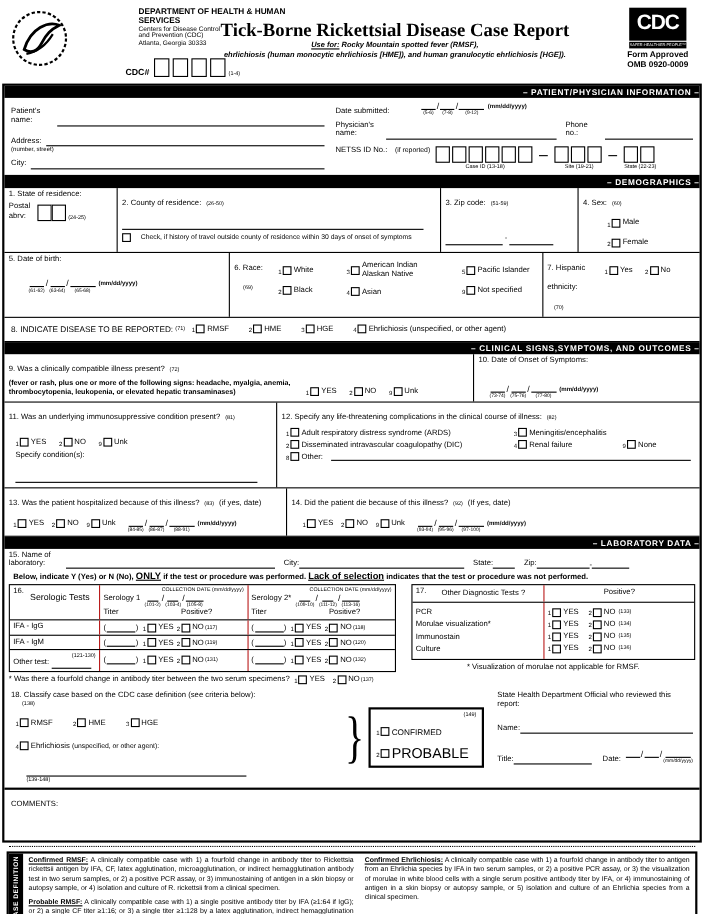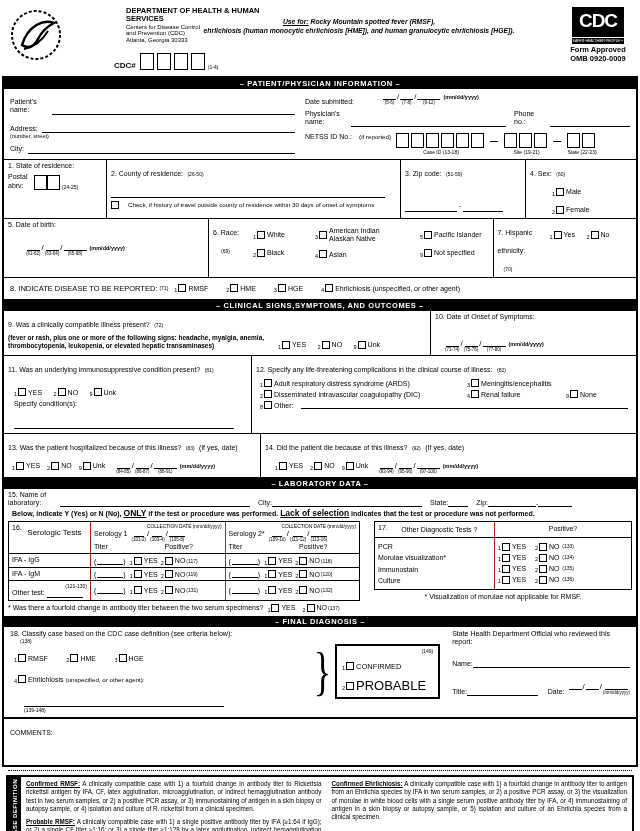--- a/index.html
+++ b/index.html
@@ -20,21 +20,21 @@
   .cdcnum{position:absolute;left:48px;top:48px;display:flex;align-items:flex-end}
   .cdcnum .lbl{font-size:8px;font-weight:bold;margin-right:4px}
   .sq{display:inline-block;width:14px;height:17px;border:1px solid #000;background:#fff;margin-right:3px}
   .sup{font-size:5px;vertical-align:top}
   .hdr-right{flex:0 0 72px;text-align:center}
   .cdclogo{width:52px;height:30px;background:#000;color:#fff;font-weight:bold;font-size:19px;line-height:28px;text-align:center;margin:2px auto 0;font-family:"Liberation Sans",sans-serif;letter-spacing:-1px}
   .cdctag{font-size:3.5px;background:#000;color:#fff;width:52px;margin:1px auto 2px;padding:1px 0}
   .approved{font-size:7.5px;font-weight:bold;line-height:1.15}
   
   .form-main{border:2px solid #000;margin:0 2px}
-  .bar{background:#000;color:#fff;text-align:center;font-weight:bold;font-size:7.5px;padding:1px 0;letter-spacing:.6px}
+  .bar{background:#000;color:#fff;text-align:right;font-weight:bold;font-size:7.5px;padding:1px 0;letter-spacing:.6px}
   .row{display:flex;border-bottom:1.5px solid #000}
   .row:last-child{border-bottom:none}
   .cell{border-right:1.5px solid #000;padding:2px 4px}
   .cell:last-child{border-right:none}
   .q{font-size:7px;font-weight:normal;line-height:1.2}
   .small{font-size:6.2px}
   .code{font-size:5px}
   
   .ln{display:inline-block;border-bottom:1px solid #000;height:8px;vertical-align:bottom}
   .grow{flex:1}
@@ -99,20 +99,21 @@
       </svg>
     </div>
     <div class="hdr-mid">
       <div class="dept">
         <b>DEPARTMENT OF HEALTH &amp; HUMAN SERVICES</b>
         <span>Centers for Disease Control</span>
         <span>and Prevention (CDC)</span>
         <span>Atlanta, Georgia 30333</span>
       </div>
       <div class="title-wrap">
+        <div class="title">Tick-Borne Rickettsial Disease Case Report</div>
         <div class="usefor">
           <span class="uf-label">Use for:</span>
           <span>Rocky Mountain spotted fever (RMSF),</span><br>
           <span>ehrlichiosis (human monocytic ehrlichiosis [HME]), and human granulocytic ehrlichiosis [HGE]).</span>
         </div>
       </div>
       <div class="cdcnum">
         <span class="lbl">CDC#</span>
         <span class="sq"></span>
         <span class="sq"></span>
@@ -206,20 +207,21 @@
             <span class="nrow">
                 <i class="nsq"></i>
                 <i class="nsq"></i>
               </span>
             <span class="nlab">State (22-23)</span>
           </span>
         </div>
       </div>
     </div>
 
+    <div class="bar">– DEMOGRAPHICS –</div>
 
     <div class="row">
       <div class="cell" style="flex:0 0 103px">
         <div class="q">1. State of residence:</div>
         <div style="display:flex;align-items:flex-end;margin-top:3px">
           <span class="q" style="font-weight:normal;width:26px">Postal abrv:</span>
           <span class="nsq" style="margin-right:0"></span>
             <span class="nsq"></span>
           <span class="code">(24-25)</span>
         </div>
@@ -832,21 +834,20 @@
                   </span>
                 <span class="code">(136)</span>
               </div>
             </div>
           </div>
         </div>
         <div class="q" style="text-align:center;margin-top:3px">* Visualization of morulae not applicable for RMSF.</div>
       </div>
     </div>
 
-    <div class="bar">– FINAL DIAGNOSIS –</div>
 
     <div style="display:flex;padding:3px 6px 4px;border-bottom:2px solid #000">
       <div style="flex:0 0 300px">
         <div class="q">18. Classify case based on the CDC case definition (see criteria below):</div>
         <div class="code" style="padding-left:10px">(138)</div>
         <div style="padding-left:4px;margin-top:2px">
           <span class="cb" style="margin-right:14px">
               <span class="n">1</span>
               <span class="bx"></span>
               <span class="t b">RMSF</span>

